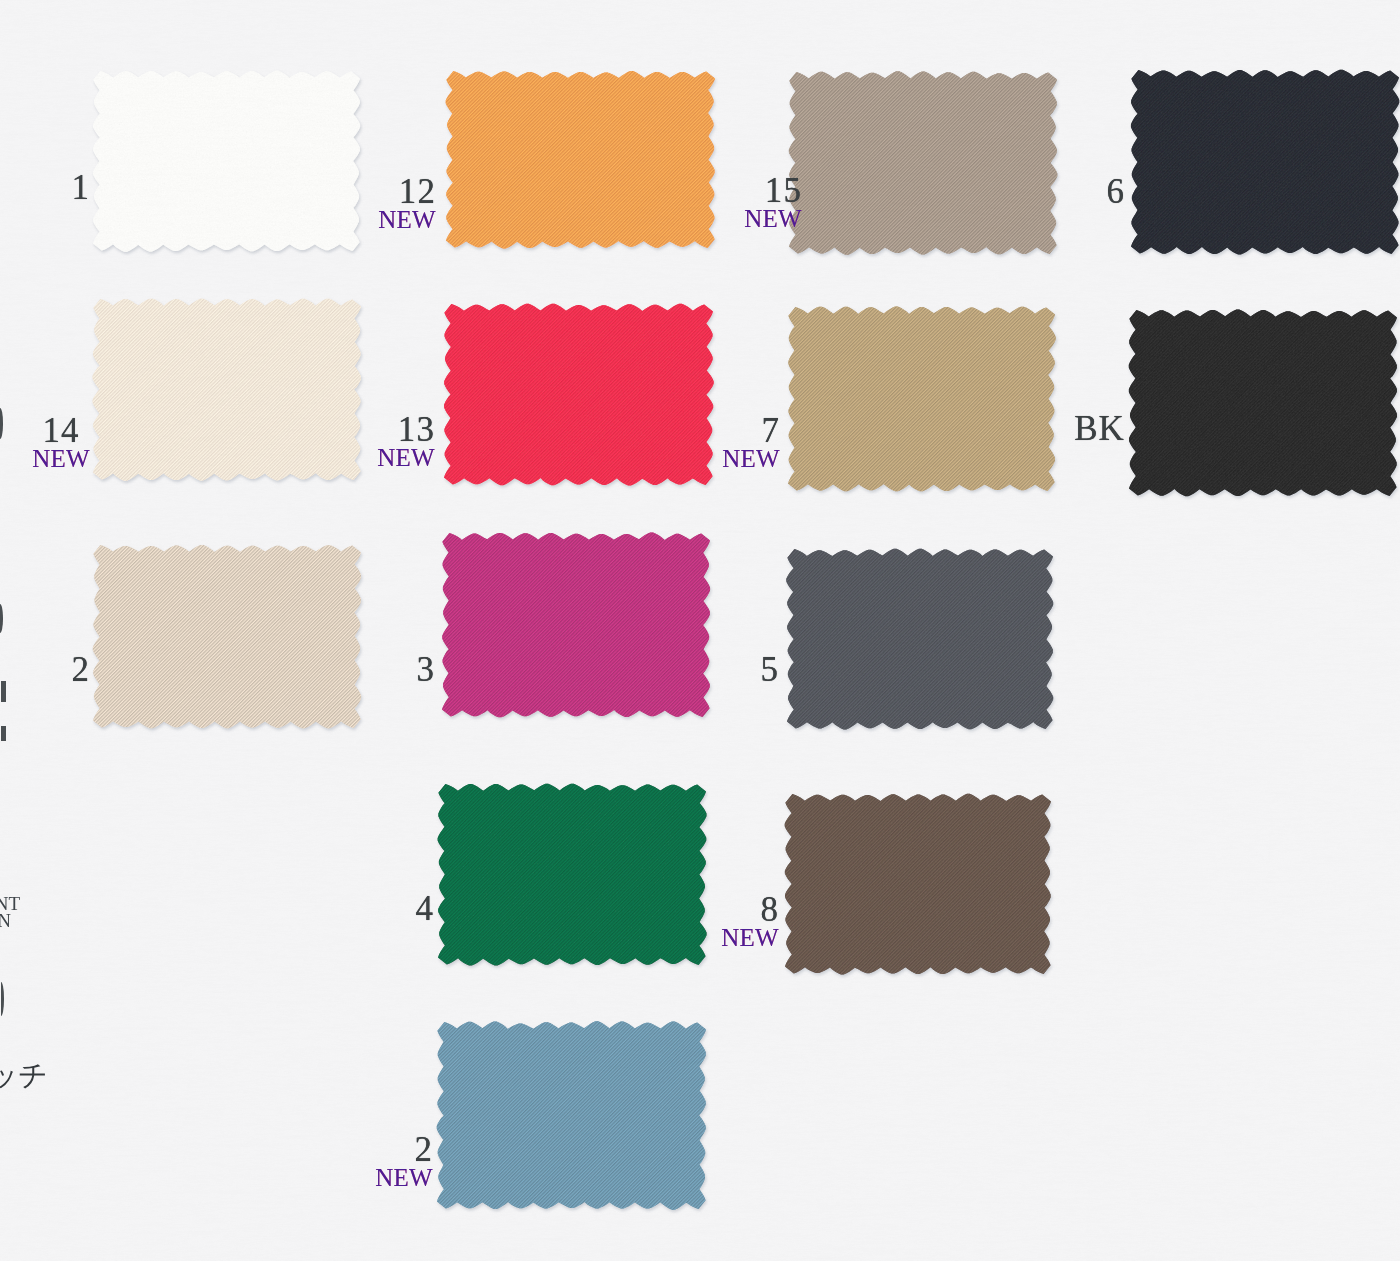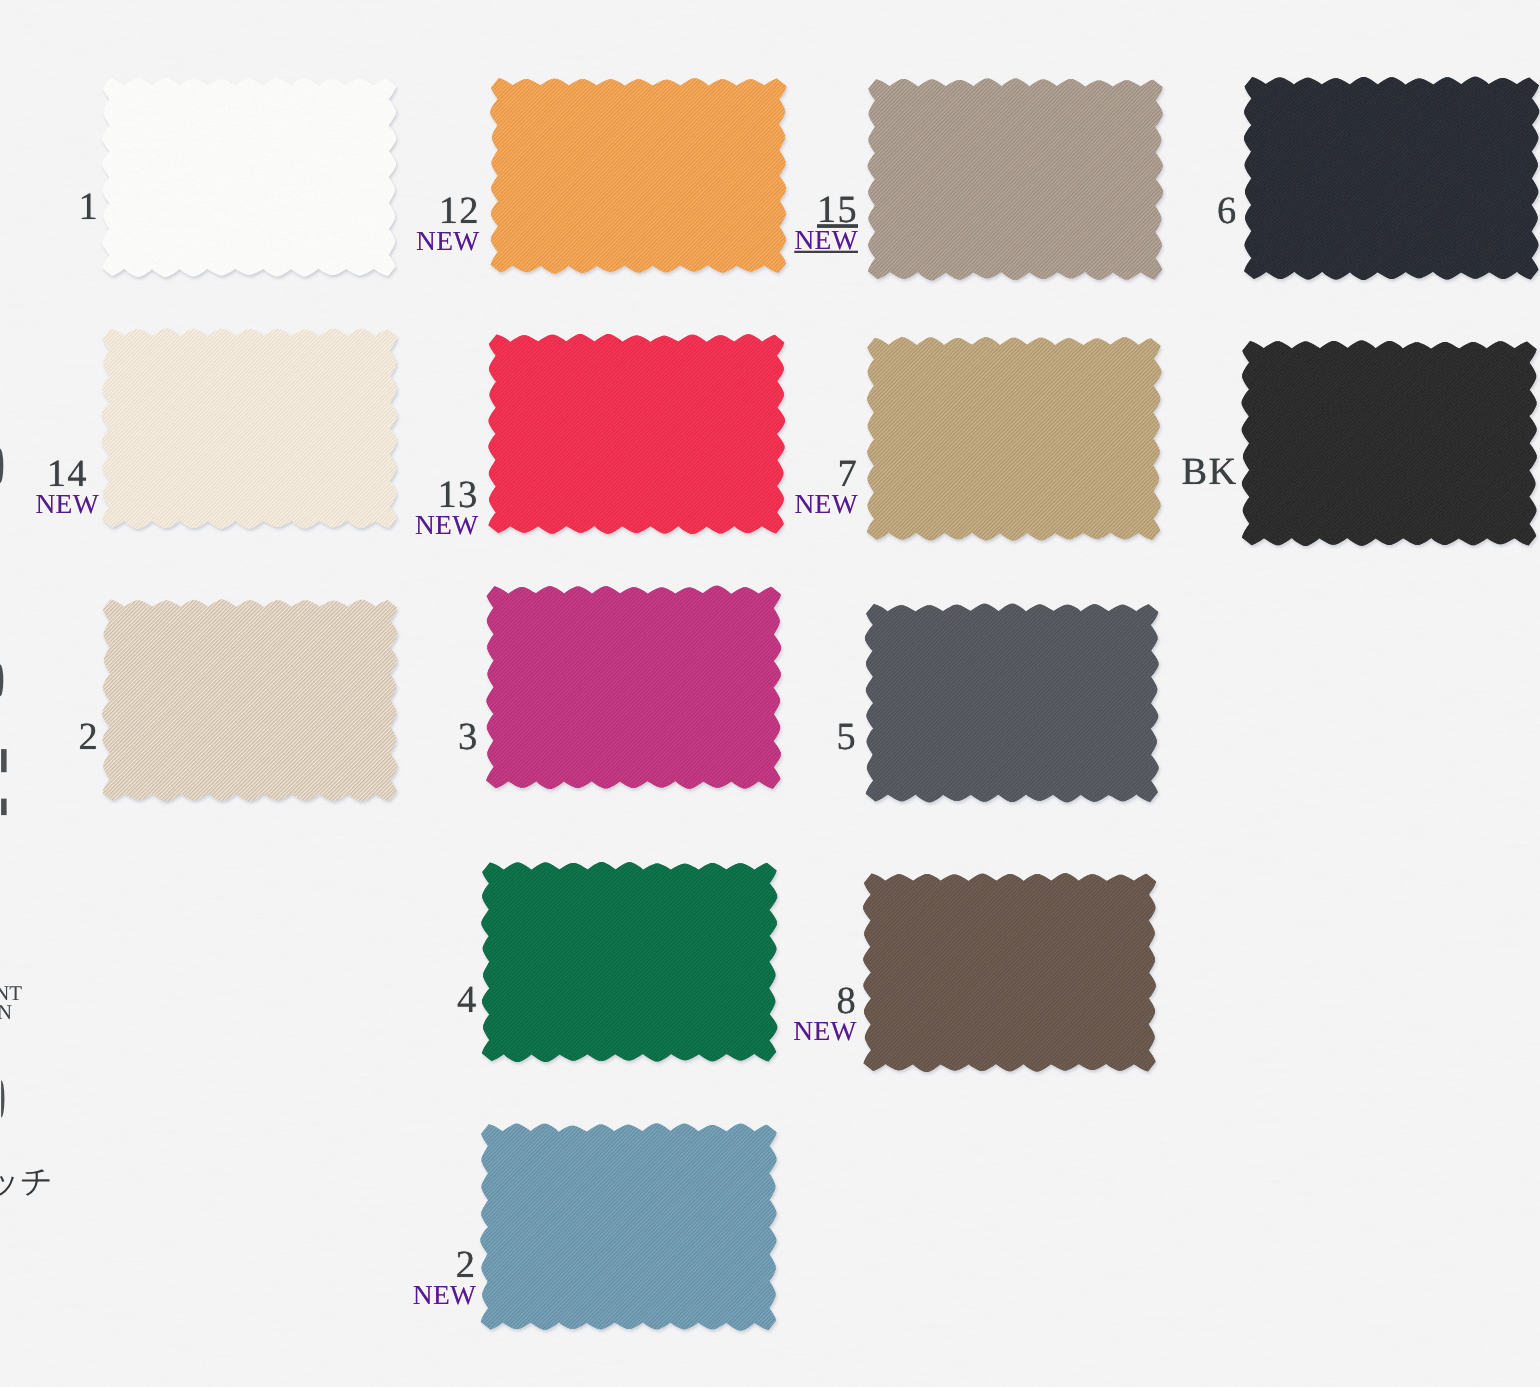--- a/index.html
+++ b/index.html
@@ -267,32 +267,32 @@
 </svg>
 
 <div id="labels">
     <div class="swatch-label" style="right: 1310px; top: 170px;">
       <span class="lbl-num">1</span>
     </div>
     <div class="swatch-label" style="right: 964px; top: 174px;">
       <span class="lbl-num">12</span>
       <span class="lbl-new">NEW</span>
     </div>
-    <div class="swatch-label" style="right: 620px; top: 173px; text-decoration: underline;">
+    <div class="swatch-label" style="right: 598px; top: 173px;">
       <span class="lbl-num">15</span>
       <span class="lbl-new">NEW</span>
     </div>
     <div class="swatch-label" style="right: 275px; top: 174px;">
       <span class="lbl-num">6</span>
     </div>
     <div class="swatch-label" style="right: 1310px; top: 413px; text-align: center;">
       <span class="lbl-num">14</span>
       <span class="lbl-new">NEW</span>
     </div>
-    <div class="swatch-label" style="right: 965px; top: 432px;">
+    <div class="swatch-label" style="right: 965px; top: 412px;">
       <span class="lbl-num">13</span>
       <span class="lbl-new">NEW</span>
     </div>
     <div class="swatch-label" style="right: 620px; top: 413px;">
       <span class="lbl-num">7</span>
       <span class="lbl-new">NEW</span>
     </div>
     <div class="swatch-label" style="right: 275px; top: 411px;">
       <span class="lbl-num">BK</span>
     </div>

